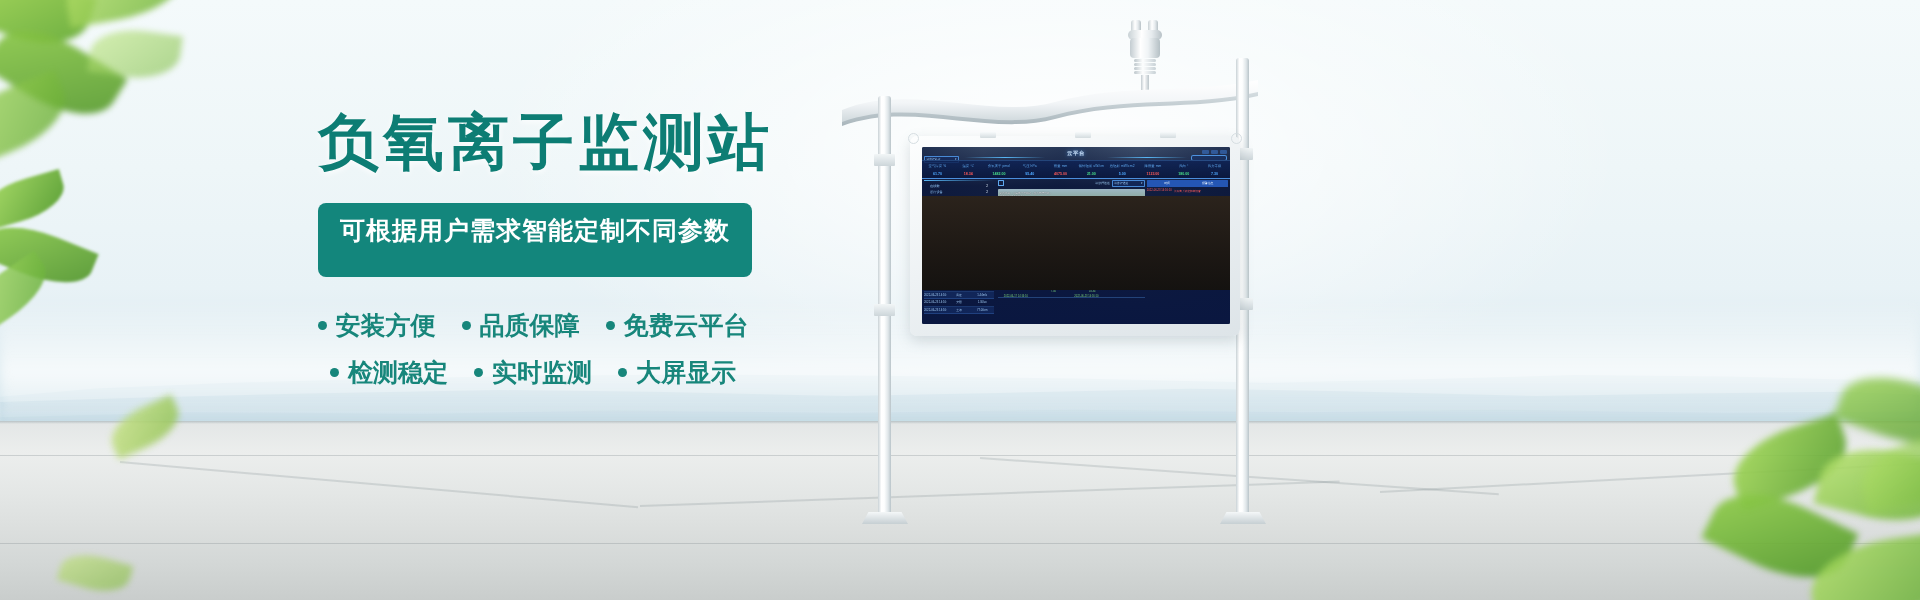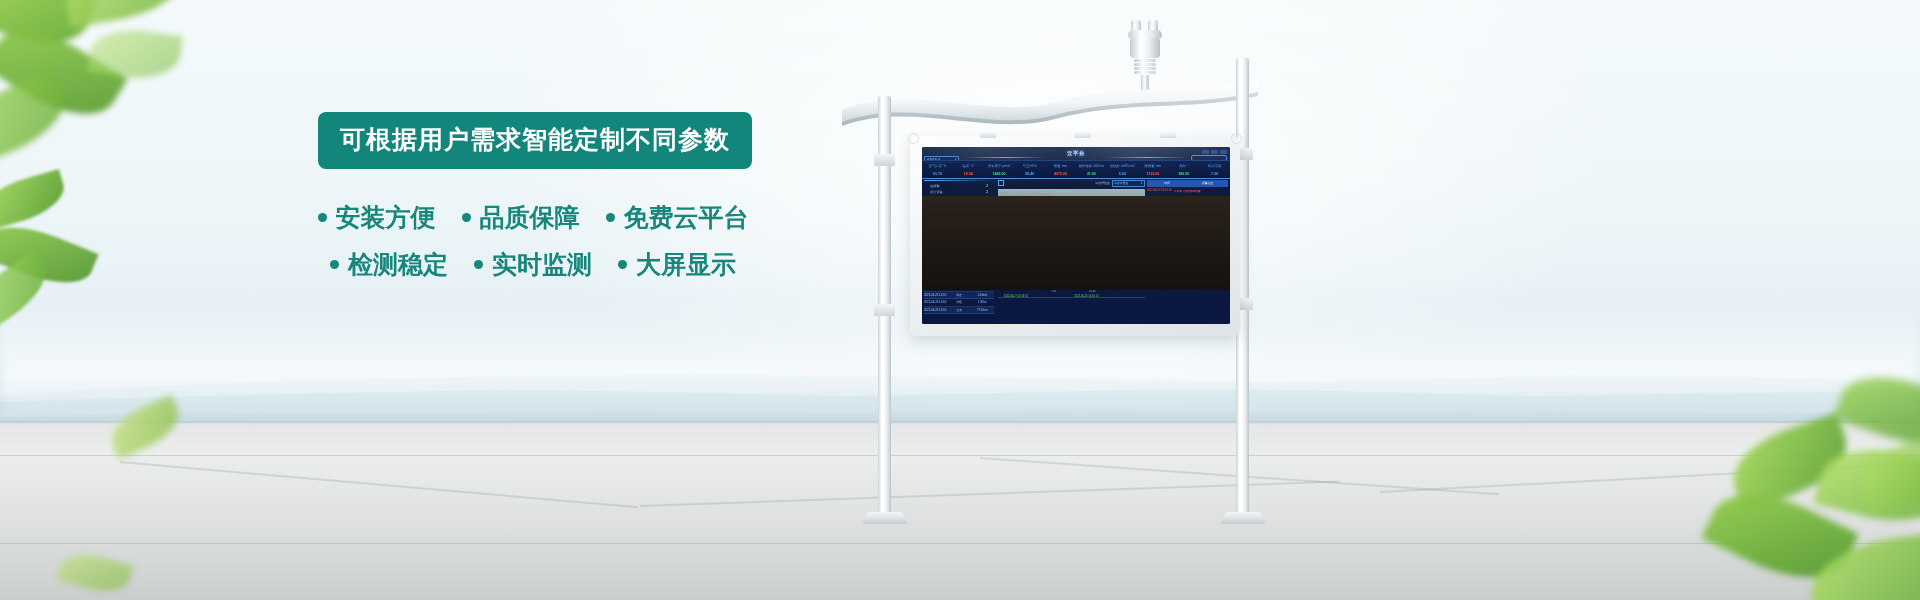--- a/index.html
+++ b/index.html
@@ -67,21 +67,21 @@
   
   .copy{position:absolute;left:318px;top:112px;width:430px;text-align:center;}
   .headline{
     font-size:61px;font-weight:700;letter-spacing:4px;color:#0d7d74;
     line-height:1;margin:0 0 30px 0;white-space:nowrap;
     text-shadow:0 2px 6px rgba(255,255,255,.85);
   }
   .badge{
     display:inline-block;background:#13867c;color:#fff;
     font-size:25px;font-weight:600;letter-spacing:1px;
-    padding:11px 22px 13px;border-radius:8px;white-space:nowrap;
+    padding:11px 22px 30px;border-radius:8px;white-space:nowrap;
   }
   .features{margin-top:32px;}
   .frow{display:flex;justify-content:center;gap:26px;margin-bottom:14px;}
   .fitem{display:flex;align-items:center;gap:9px;color:#17867b;font-size:25px;font-weight:600;white-space:nowrap;}
   .dot{width:9px;height:9px;border-radius:50%;background:#17867b;flex:0 0 auto;}
 
   
   .station{position:absolute;left:840px;top:18px;width:460px;height:500px;}
 
   .canopy-wrap{position:absolute;left:0;top:62px;width:420px;height:60px;}
@@ -271,20 +271,21 @@
     <div class="leaf" style="left:120px;top:20px;width:130px;height:70px;background:linear-gradient(135deg,#bbe570,#69ae37);transform:rotate(14deg);opacity:.88;"></div>
     <div class="leaf" style="left:10px;top:70px;width:140px;height:72px;background:linear-gradient(135deg,#96d24c,#4b9327);transform:rotate(26deg);opacity:.92;"></div>
     <div class="leaf" style="left:110px;top:110px;width:150px;height:76px;background:linear-gradient(135deg,#b0e063,#5da632);transform:rotate(-8deg);opacity:.85;"></div>
   </div>
   <div class="leafwrap" style="left:1840px;top:380px;width:140px;height:160px;filter:blur(4px);">
     <div class="leaf" style="left:0px;top:0px;width:120px;height:60px;background:linear-gradient(135deg,#9fd651,#4e9629);transform:rotate(20deg);opacity:.8;"></div>
     <div class="leaf" style="left:20px;top:60px;width:120px;height:62px;background:linear-gradient(135deg,#b6e36c,#64aa34);transform:rotate(-12deg);opacity:.75;"></div>
   </div>
 
   <div class="copy">
+    <h1 class="headline">负氧离子监测站</h1>
     <div class="badge">可根据用户需求智能定制不同参数</div>
 
     <div class="features">
       <div class="frow">
         <div class="fitem">
           <span class="dot"></span>
           <span>安装方便</span>
         </div>
         <div class="fitem">
           <span class="dot"></span>

